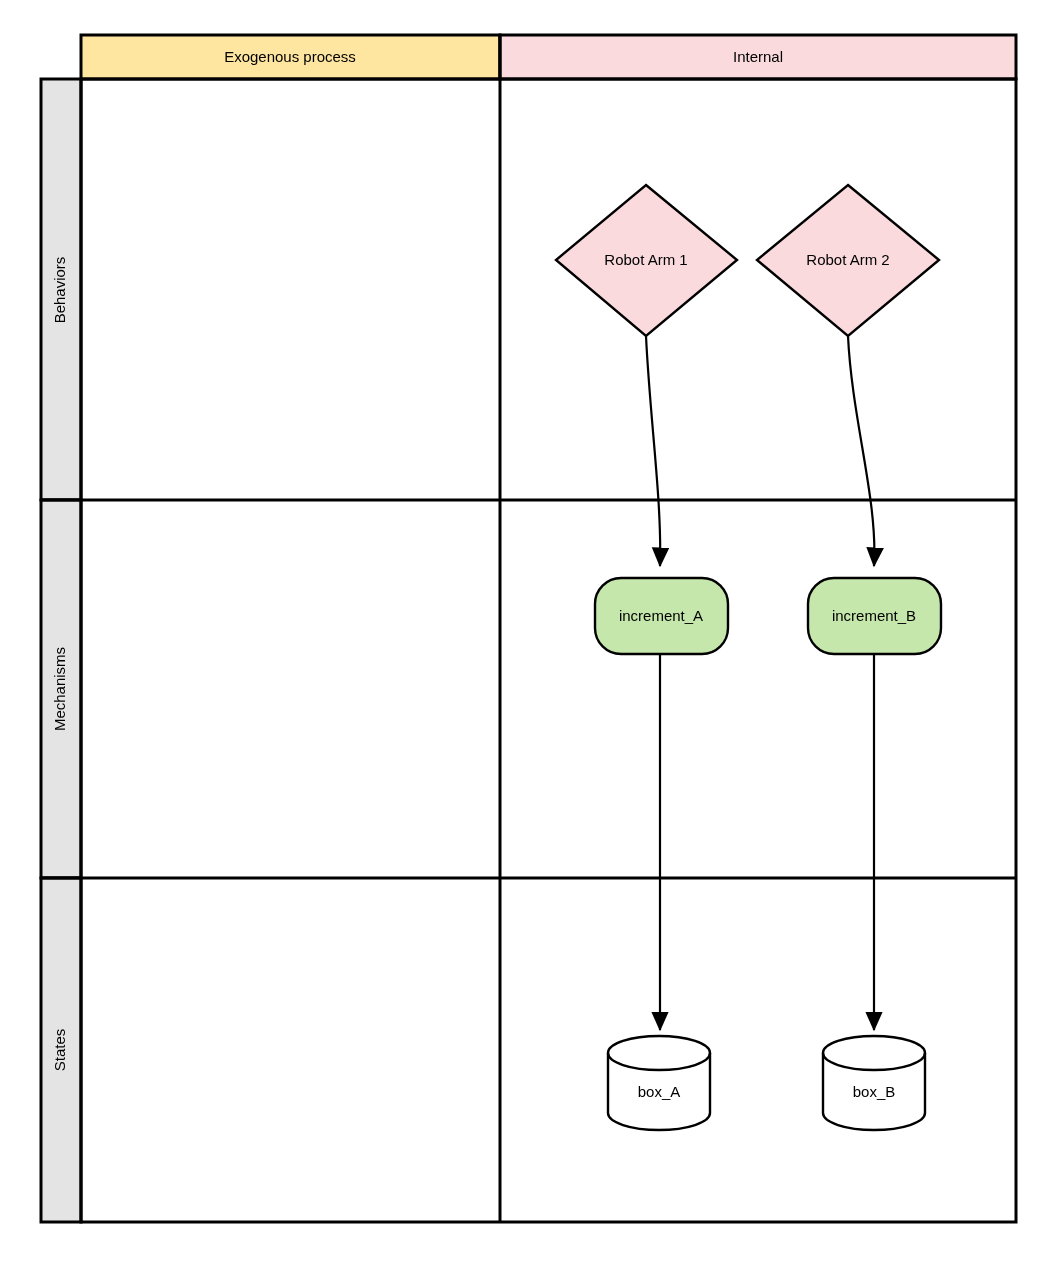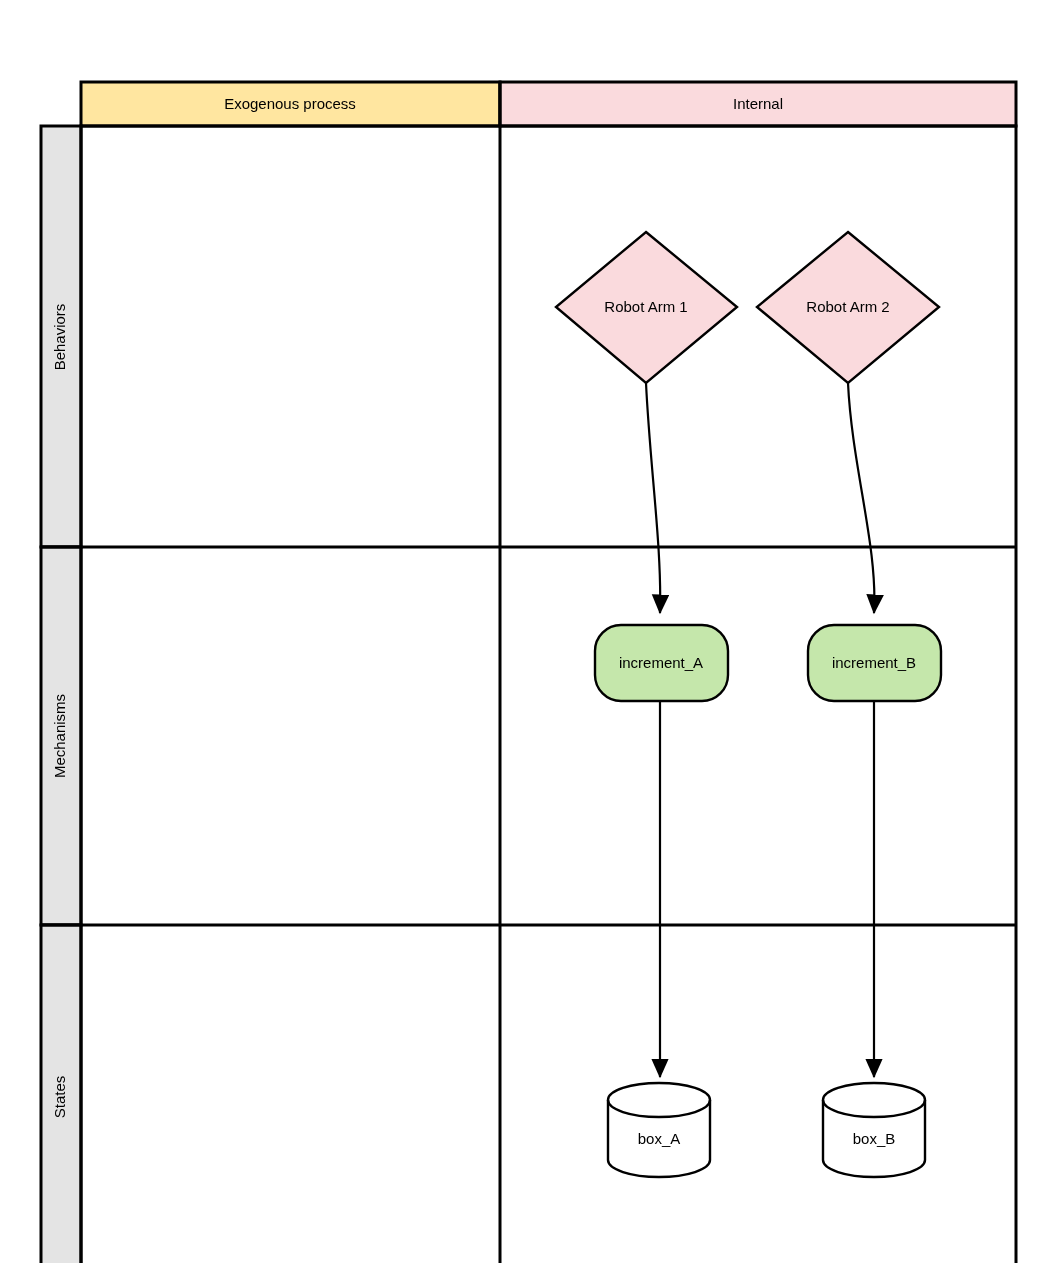--- a/index.html
+++ b/index.html
@@ -10,21 +10,20 @@
   body {
     font-family: "Liberation Sans", sans-serif;
     width: 1057px;
     height: 1263px;
     overflow: hidden;
   }
   #canvas {
     position: relative;
     width: 1057px;
     height: 923px;
-    margin-top: 47px;
   }
   #diagram-svg {
     position: absolute;
     top: 0;
     left: 0;
   }
   .node-label {
     font-family: "Liberation Sans", sans-serif;
     font-size: 15px;
     fill: #000000;

